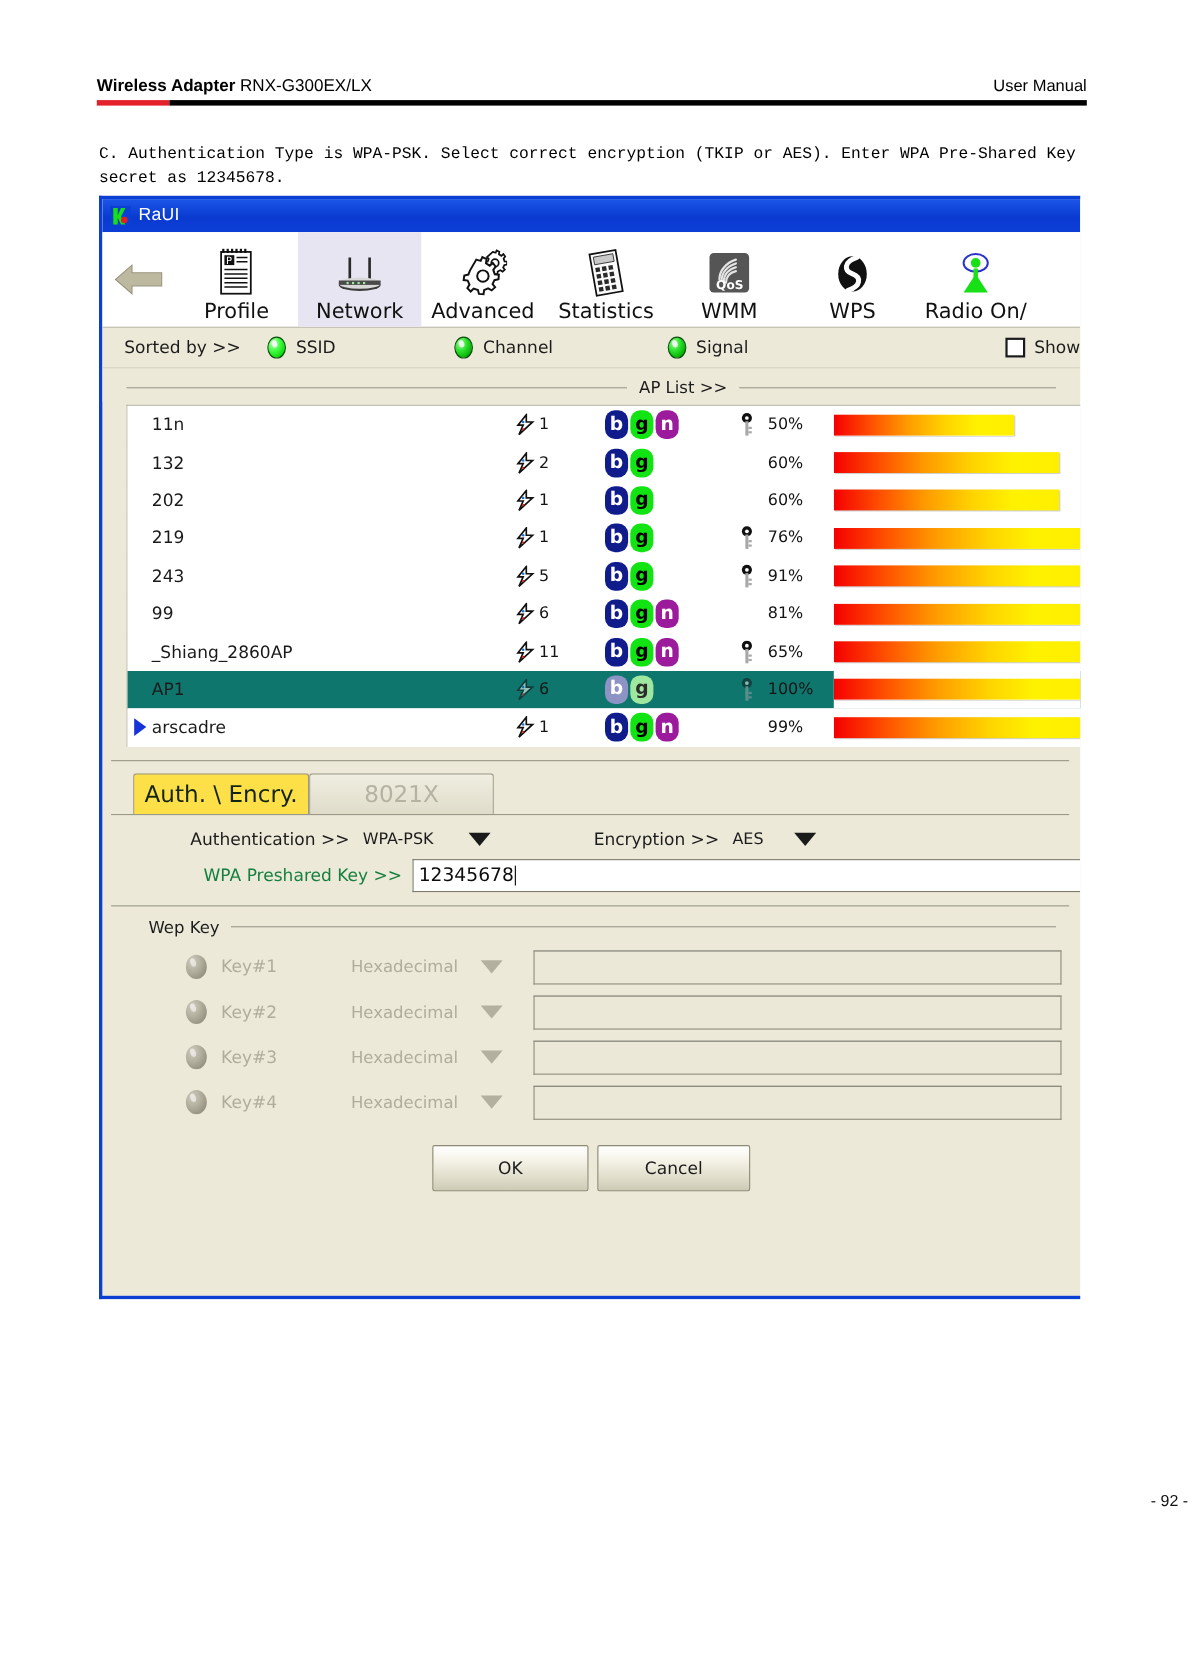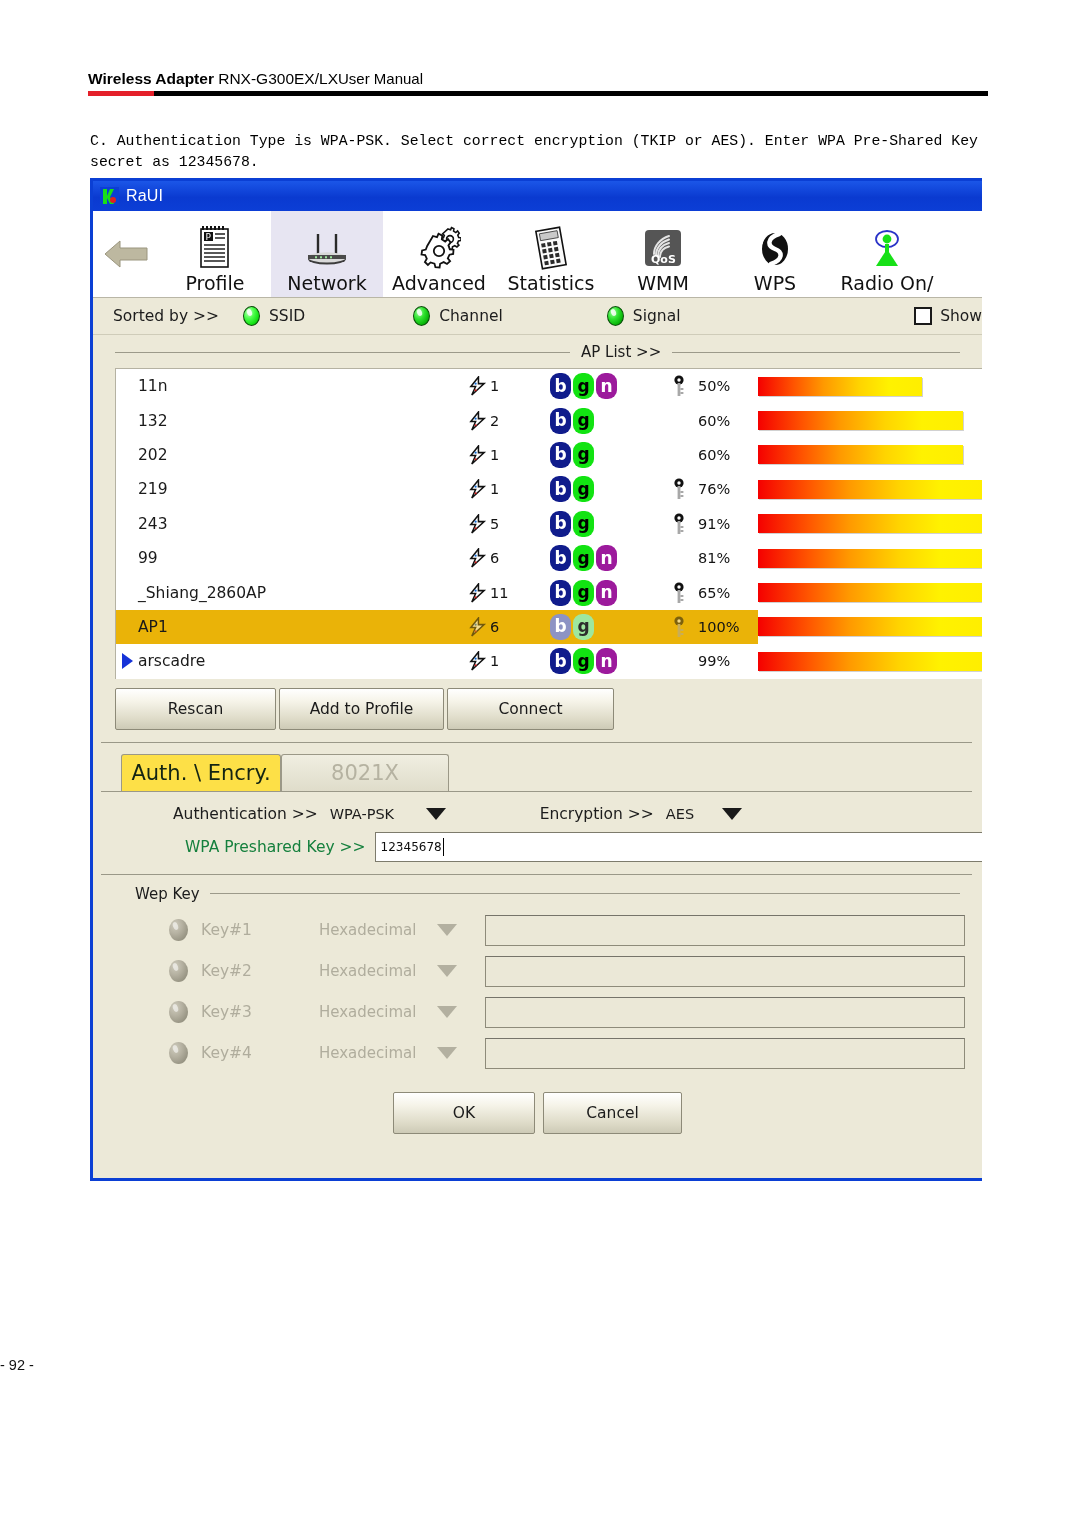--- a/index.html
+++ b/index.html
@@ -16,20 +16,21 @@
     overflow: hidden;
   }
 
   
   .page-header {
     position: absolute;
     left: 88px; top: 70px; width: 900px;
   }
   .hdr-row {
     display: flex;
+    justify-content: space-between;
     align-items: baseline;
     font-size: 15.5px;
     color: #000;
   }
   .hdr-left-strong { font-weight: bold; }
   .hdr-left-normal { font-weight: normal; }
   .hdr-right { font-size: 15px; }
   .hdr-rule {
     margin-top: 3px;
     height: 5px;
@@ -196,21 +197,21 @@
     border-left: 1px solid #b5b2a2;
     width: 870px;
   }
   .ap-row {
     height: 34.4px;
     display: flex;
     align-items: center;
     position: relative;
     background: #ffffff;
   }
-  .ap-row.current { background: #eab308; }
+  .ap-row.current { background: #0f766e; }
   .col-mark {
     width: 22px; flex: none;
     display: flex; align-items: center; justify-content: center;
   }
   .col-ssid {
     width: 330px; flex: none;
     font-size: 15.5px;
     color: #1a1a1a;
     font-family: "DejaVu Sans", sans-serif;
     white-space: nowrap;
@@ -383,21 +384,21 @@
   .psk-input {
     width: 638px;
     height: 30px;
     background: #ffffff;
     border: 1px solid #7d7b6c;
     border-right: none;
     box-sizing: border-box;
     display: flex; align-items: center;
     padding-left: 5px;
     font-family: "DejaVu Sans", sans-serif;
-    font-size: 12px;
+    font-size: 17px;
     color: #0d0d0d;
     position: relative;
   }
   .caret-bar {
     display: inline-block;
     width: 1px; height: 18px;
     background: #000;
     margin-left: 1px;
   }
 
@@ -473,21 +474,21 @@
   }
   .btn.ok { width: 140px; }
   .btn.cancel { width: 137px; }
 
   .win-bottom-pad { height: 28px; }
 
   
   .page-footer {
     position: absolute;
     left: 0; top: 1357px; width: 1080px;
-    text-align: left;
+    text-align: right;
     font-size: 14.5px;
     color: #111;
   }
 </style>
 </head>
 <body>
 
 <div class="page-header">
   <div class="hdr-row">
     <div>
@@ -923,25 +924,20 @@
         <div class="badge n">n</div>
       </div>
       <div class="col-sec"></div>
       <div class="col-pct">99%</div>
       <div class="col-bar">
           <div class="sigbar" style="width:100%"></div>
         </div>
     </div>
   </div>
 
-  <div class="btn-row">
-    <div class="btn rescan">Rescan</div>
-    <div class="btn addprofile">Add to Profile</div>
-    <div class="btn connect">Connect</div>
-  </div>
 
   <div class="sep-rule"></div>
 
   <div class="tabs">
     <div class="tab active">Auth. \ Encry.</div>
     <div class="tab inactive">8021X</div>
   </div>
   <div class="tabs-rule"></div>
 
   <div class="auth-row">

